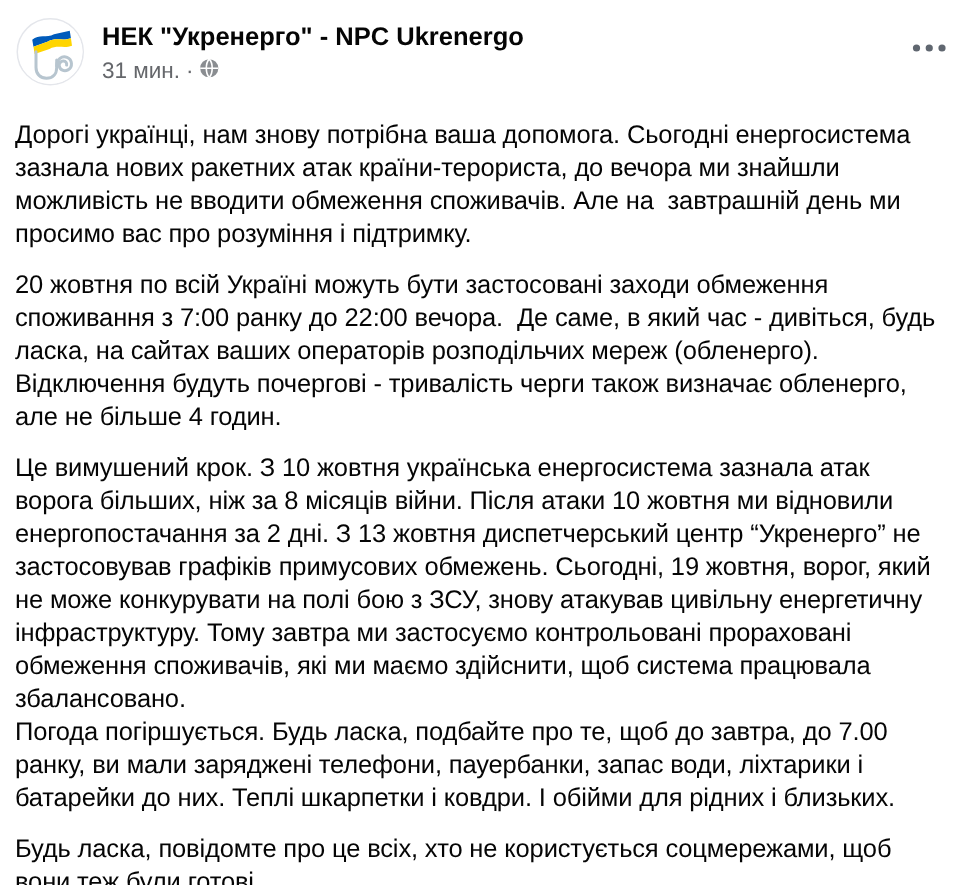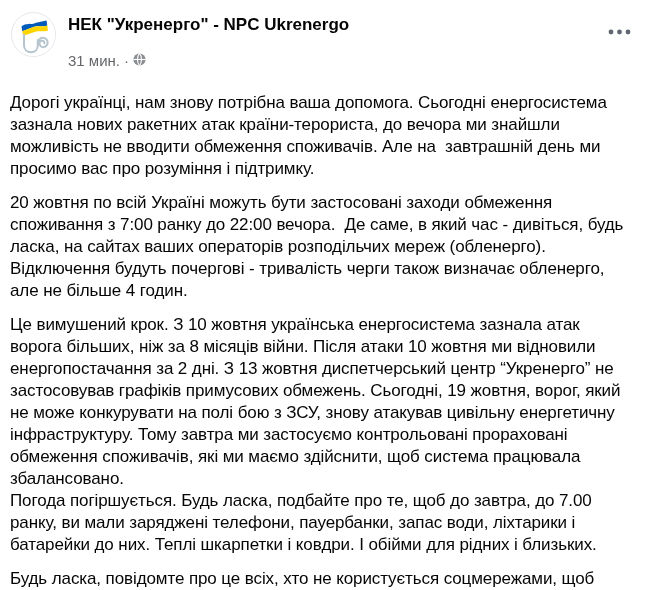--- a/index.html
+++ b/index.html
@@ -43,21 +43,21 @@
     font-weight: bold;
     color: #050505;
     line-height: 1.18;
     cursor: pointer;
     white-space: nowrap;
   }
   .post-meta {
     display: flex;
     align-items: center;
     gap: 4px;
-    margin-top: 16px;
+    margin-top: 3px;
     color: #65676b;
     font-size: 15px;
     line-height: 1.2;
   }
   .post-meta .timestamp { cursor: pointer; }
   .post-meta .sep { color: #65676b; }
   .globe { display: inline-block; margin-top: 1px; }
   .more-button {
     position: absolute;
     top: 20px;

